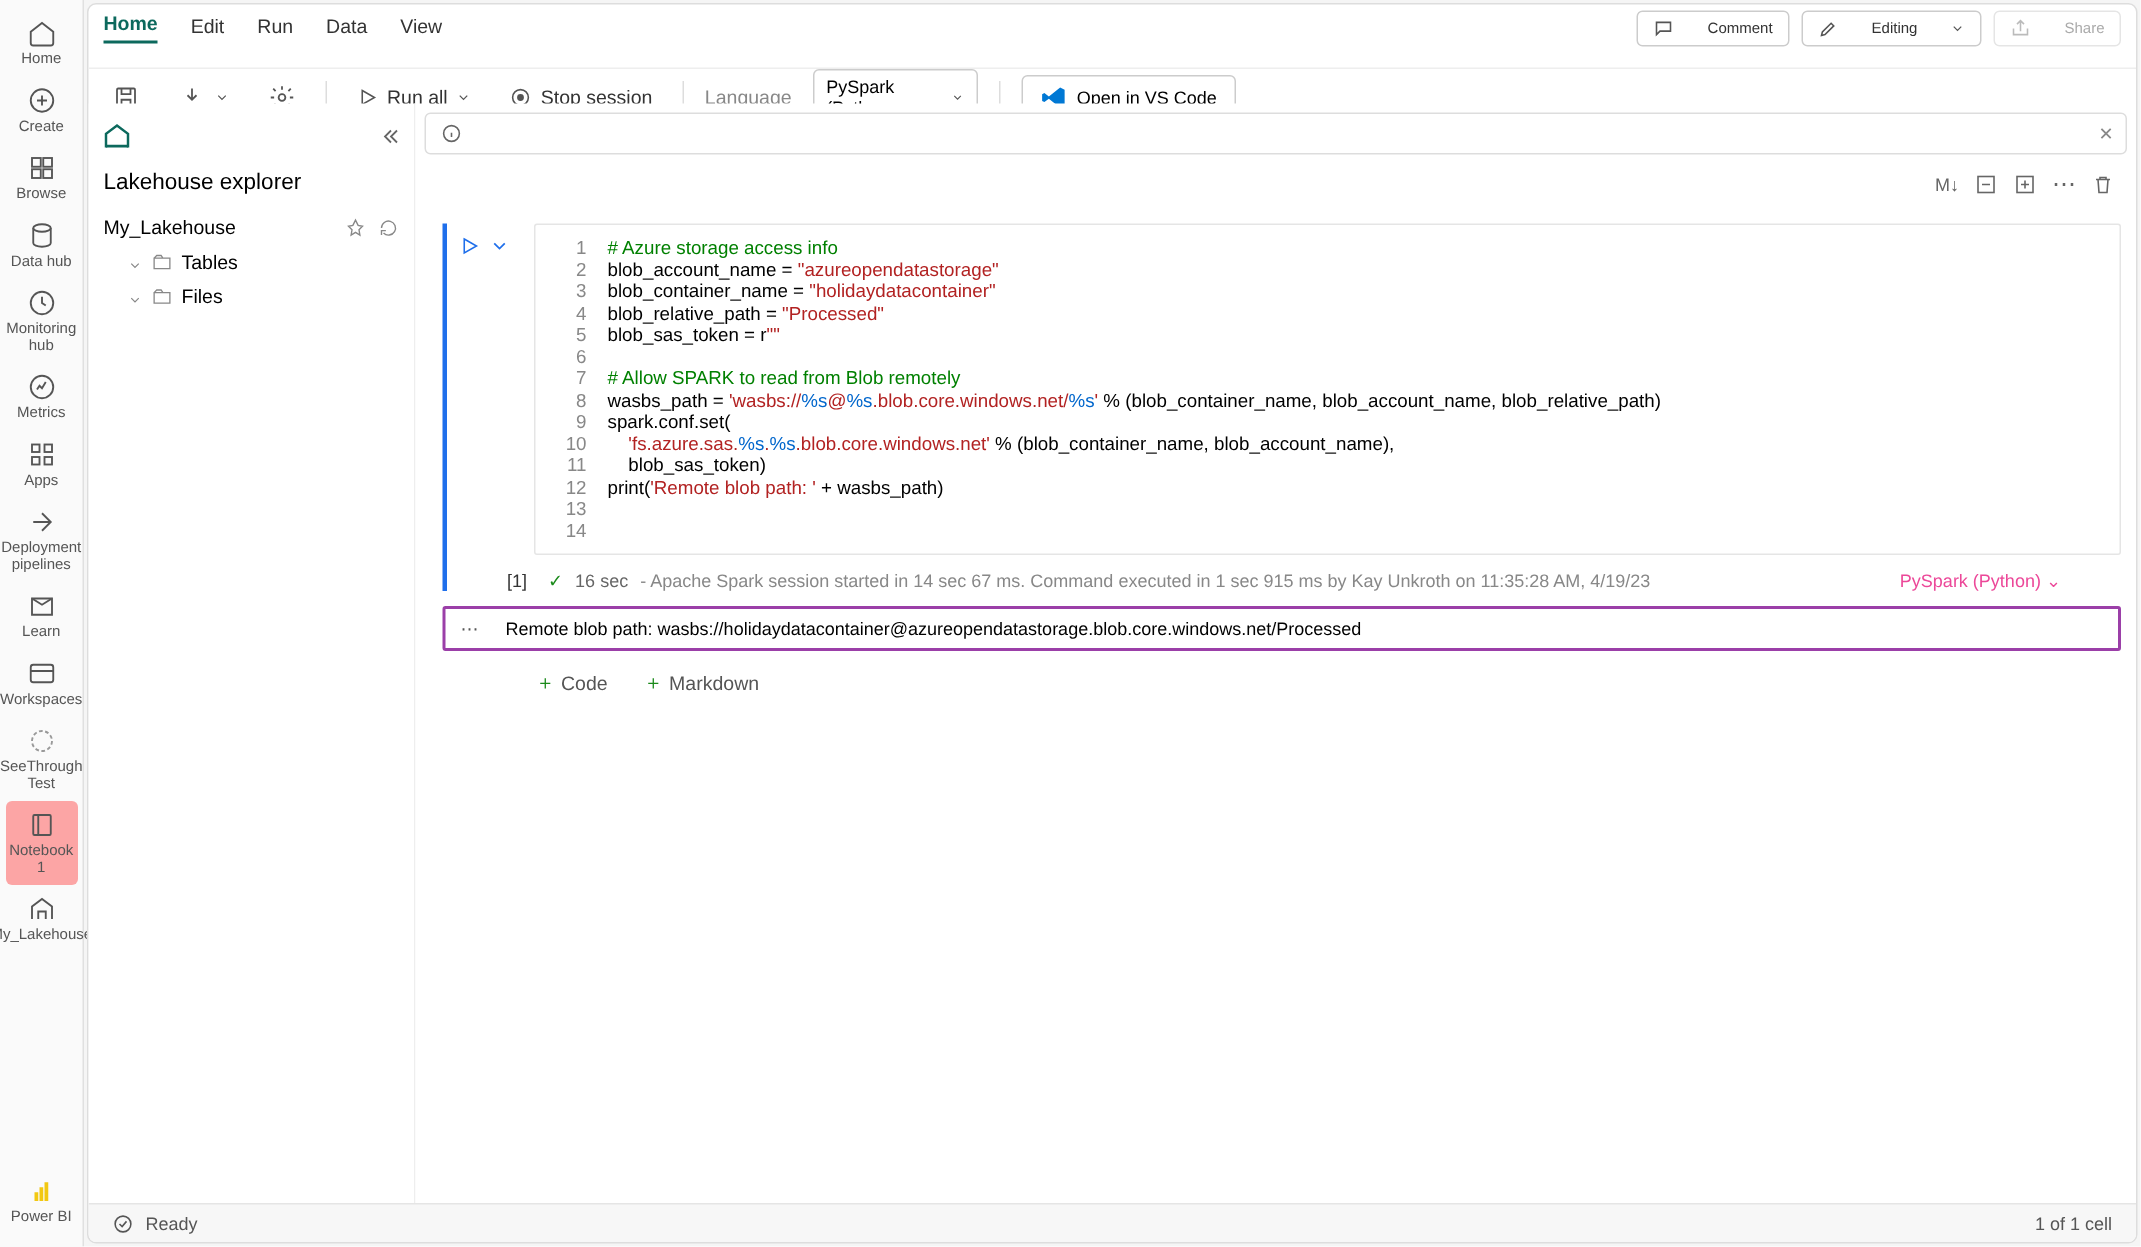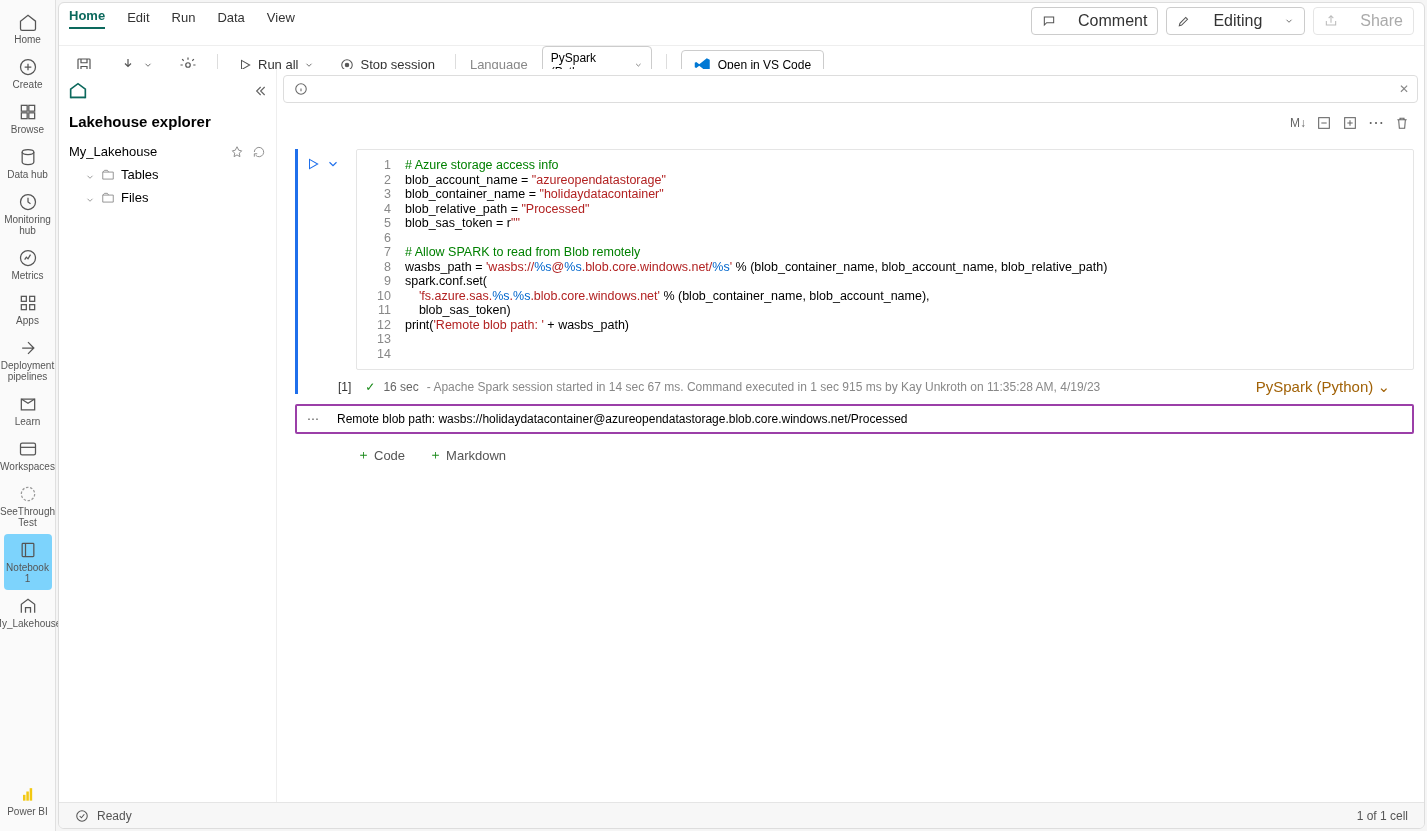--- a/index.html
+++ b/index.html
@@ -1,59 +1,59 @@
 <!DOCTYPE html>
 <html><head>
 <meta charset="utf-8">
 <style>
 *{box-sizing:border-box;margin:0;padding:0;font-family:"Segoe UI",Arial,sans-serif}
 body{width:1427px;height:831px;background:#f5f5f5;overflow:hidden;position:relative}
 .left-rail{position:absolute;left:0;top:0;width:56px;height:831px;background:#fafafa;border-right:1px solid #e0e0e0;display:flex;flex-direction:column;align-items:center;padding-top:6px}
 .rail-item{width:48px;display:flex;flex-direction:column;align-items:center;padding:6px 0;cursor:pointer;font-size:10px;color:#555;text-align:center;line-height:11px}
-.rail-item.active{background:#7dd3fc;border-radius:4px}
+.rail-item.active{background:#fca5a5;border-radius:4px}
 .rail-item svg{width:20px;height:20px;margin-bottom:2px}
 .rail-item.bottom{margin-top:auto;margin-bottom:8px}
 .main-area{position:absolute;left:56px;top:0;right:0;bottom:0;background:#fff;border:1px solid #ddd;border-radius:6px;margin:2px;overflow:hidden}
 .menu-bar{height:26px;display:flex;align-items:flex-end;padding-left:10px;gap:22px;font-size:13px;color:#333}
 .menu-item{padding:4px 0;cursor:pointer}
 .menu-item.active{color:#0c695d;border-bottom:2px solid #0c695d;font-weight:600}
 .top-actions{position:absolute;right:10px;top:4px;display:flex;gap:8px;align-items:center}
-.btn{display:flex;align-items:center;gap:22px;border:1px solid #ccc;border-radius:4px;padding:4px 10px;font-size:16px;background:#fff;cursor:pointer;color:#333}
+.btn{display:flex;align-items:center;gap:22px;border:1px solid #ccc;border-radius:4px;padding:4px 10px;font-size:10px;background:#fff;cursor:pointer;color:#333}
 .btn.disabled{color:#aaa;border-color:#e5e5e5}
 .toolbar{height:38px;border-top:1px solid #eee;margin-top:16px;display:flex;align-items:center;padding:0 10px;gap:14px;font-size:13px}
 .tool-btn{display:flex;align-items:center;gap:6px;cursor:pointer;color:#333;padding:4px 6px}
 .tool-sep{width:1px;height:22px;background:#ddd}
 .lang-select{border:1px solid #ccc;border-radius:4px;padding:4px 8px;font-size:12px;width:110px;display:flex;justify-content:space-between;align-items:center}
 .vscode-btn{display:flex;align-items:center;gap:6px;border:1px solid #ccc;border-radius:4px;padding:5px 12px;font-size:12px}
 .content-row{position:absolute;top:66px;left:0;right:0;bottom:26px;display:flex}
 .explorer{width:218px;border-right:1px solid #eee;padding:8px;background:#fff}
 .explorer-hdr{height:28px;display:flex;align-items:center;justify-content:space-between;margin-bottom:8px}
 .explorer-hdr svg{cursor:pointer}
-.explorer-title{font-size:15px;font-weight:700;margin-bottom:10px;padding-left:2px}
+.explorer-title{font-size:15px;font-weight:400;margin-bottom:10px;padding-left:2px}
 .lake-row{display:flex;align-items:center;justify-content:space-between;padding:4px 2px;font-size:13px}
 .tree-item{display:flex;align-items:flex-end;gap:6px;padding:4px 2px 4px 18px;font-size:13px;cursor:pointer}
 .chev{width:10px;height:10px}
 .notebook-area{flex:1;position:relative;overflow:auto;background:#fff}
 .info-banner{margin:6px;border:1px solid #ddd;border-radius:4px;padding:6px 10px;font-size:12px;color:#555;display:flex;align-items:center;gap:8px;position:relative}
 .info-banner .close{position:absolute;right:8px;top:6px;cursor:pointer;color:#888}
 .cell-toolbar{position:absolute;right:14px;top:44px;display:flex;gap:10px;color:#666;align-items:center}
 .cell-toolbar svg{width:16px;height:16px;cursor:pointer}
 .cell{margin:46px 10px 0 18px;border-left:3px solid #1f6feb;padding-left:6px;position:relative}
 .cell-gutter{position:absolute;left:8px;top:8px;display:flex;gap:6px;align-items:center}
 .cell-gutter svg{width:14px;height:14px}
 .code-block{margin-left:52px;border:1px solid #e5e5e5;border-radius:2px;padding:8px 10px;font-family:Consolas,monospace;font-size:12.5px;line-height:14.5px;background:#fff;white-space:pre}
 .code-line{display:flex}
 .ln{width:24px;text-align:right;color:#888;user-select:none;margin-right:14px}
 .c-comment{color:#008000}
 .c-str{color:#b22222}
 .c-fmt{color:#0066cc}
 .exec-row{margin:10px 0 0 34px;font-size:12px;color:#666;display:flex;align-items:center;gap:8px}
 .exec-row .idx{color:#333;margin-right:6px}
 .exec-row .chk{color:#1a8a1a}
-.exec-lang{position:absolute;right:24px;font-size:15px;color:#a16207}
+.exec-lang{position:absolute;right:40px;font-size:12px;color:#ec4899}
 .output-box{margin:10px 10px 0 18px;border:2px solid #9b3fa8;border-radius:2px;padding:6px 10px 6px 40px;font-family:Consolas,monospace;font-size:12px;position:relative}
 .output-box .dots{position:absolute;left:10px;top:6px;letter-spacing:1px;color:#555}
 .add-row{margin:12px 0 0 80px;display:flex;gap:24px;font-size:13px;color:#555}
 .add-btn{display:flex;align-items:center;gap:4px;cursor:pointer}
 .status-bar{position:absolute;bottom:0;left:0;right:0;height:26px;background:#f7f7f7;border-top:1px solid #e5e5e5;display:flex;align-items:center;padding:0 16px;font-size:12px;color:#555;justify-content:space-between}
 .status-left{display:flex;align-items:center;gap:8px}
 .g{color:#888}
 </style>
 </head>
 <body>

